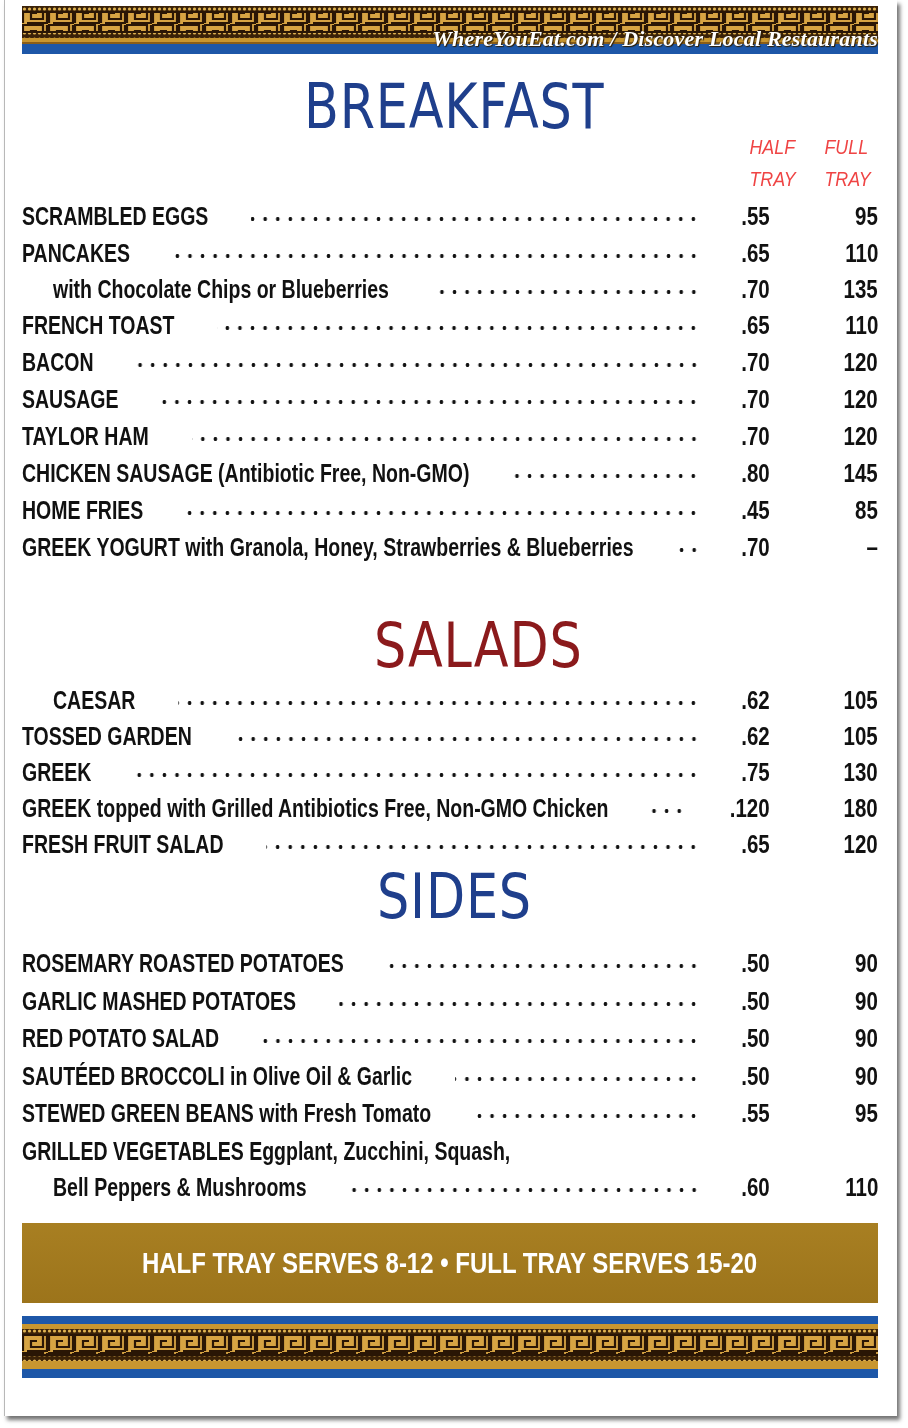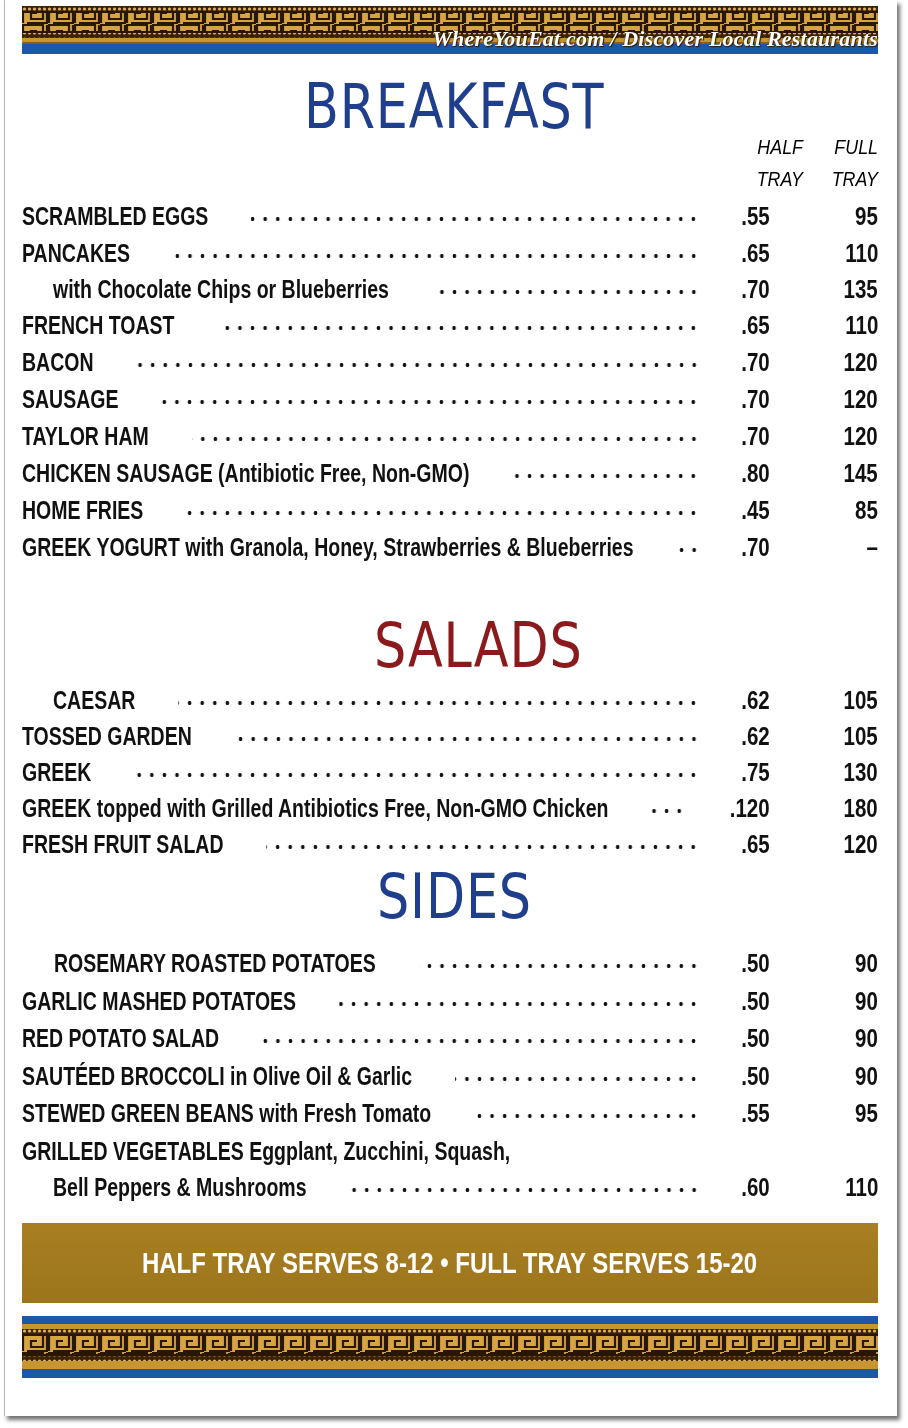--- a/index.html
+++ b/index.html
@@ -33,22 +33,22 @@
   .section-title {
     position: absolute; left: 0; width: 908px; text-align: center;
     font-family: "DejaVu Sans", sans-serif; font-weight: normal;
     font-size: 62px; line-height: 62px; letter-spacing: 1px;
   }
   .section-title span { display: inline-block; transform: scaleX(0.82); transform-origin: center; }
   .title-blue { color: #1f3f8c; }
   .title-red { color: #8b1a1c; padding-left: 24px; }
 
   .col-head {
-    position: absolute; font-style: italic; font-size: 21px; color: #000000;
-    text-align: right; line-height: 32px;
+    position: absolute; font-style: italic; font-size: 21px; color: #ef4444;
+    text-align: left; line-height: 32px;
   }
   .col-head span { display: block; transform: scaleX(0.85); transform-origin: right; }
 
   .row {
     position: absolute; left: 22px; width: 856px; height: 30px;
     display: flex; align-items: flex-end;
     font-weight: bold; font-size: 25px; color: #111;
     line-height: 30px;
     gap: 33px;
   }
@@ -215,21 +215,21 @@
     <div class="half"><span>.65</span></div>
     <div class="full"><span>120</span></div>
   </div>
   </div>
 
 <div class="section-title title-blue" style="top:866px;">
   <span>SIDES</span>
 </div>
 <div id="sides-rows">
     <div class="row" style="top: 948px;">
-    <div class="name-wrap" style="width: 321.799px; margin-left: 32px;"><span class="name">ROSEMARY ROASTED POTATOES</span></div>
+    <div class="name-wrap" style="width: 321.799px;"><span class="name">ROSEMARY ROASTED POTATOES</span></div>
     <div class="leader"></div>
     <div class="half"><span>.50</span></div>
     <div class="full"><span>90</span></div>
   </div>
     <div class="row" style="top: 986px;">
     <div class="name-wrap" style="width: 274.097px;"><span class="name">GARLIC MASHED POTATOES</span></div>
     <div class="leader"></div>
     <div class="half"><span>.50</span></div>
     <div class="full"><span>90</span></div>
   </div>

